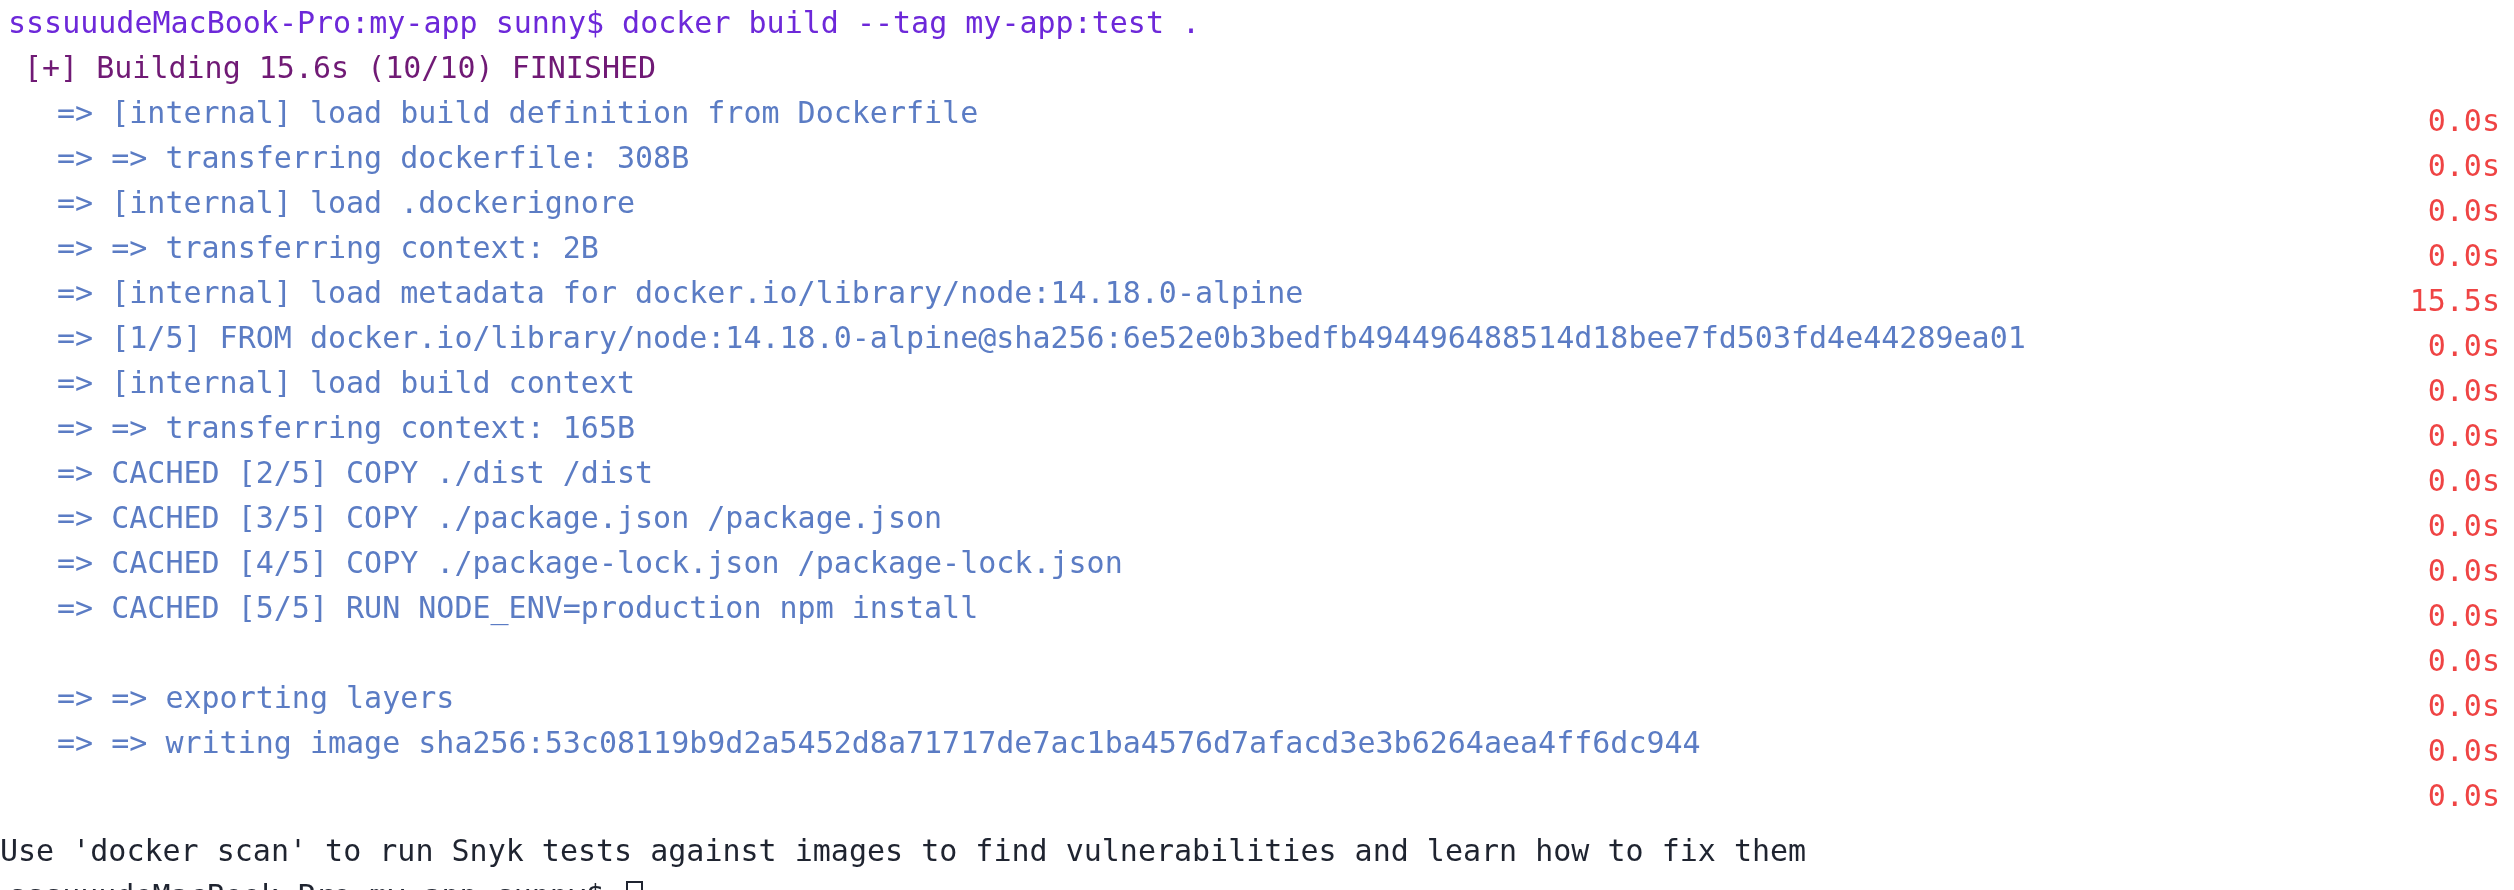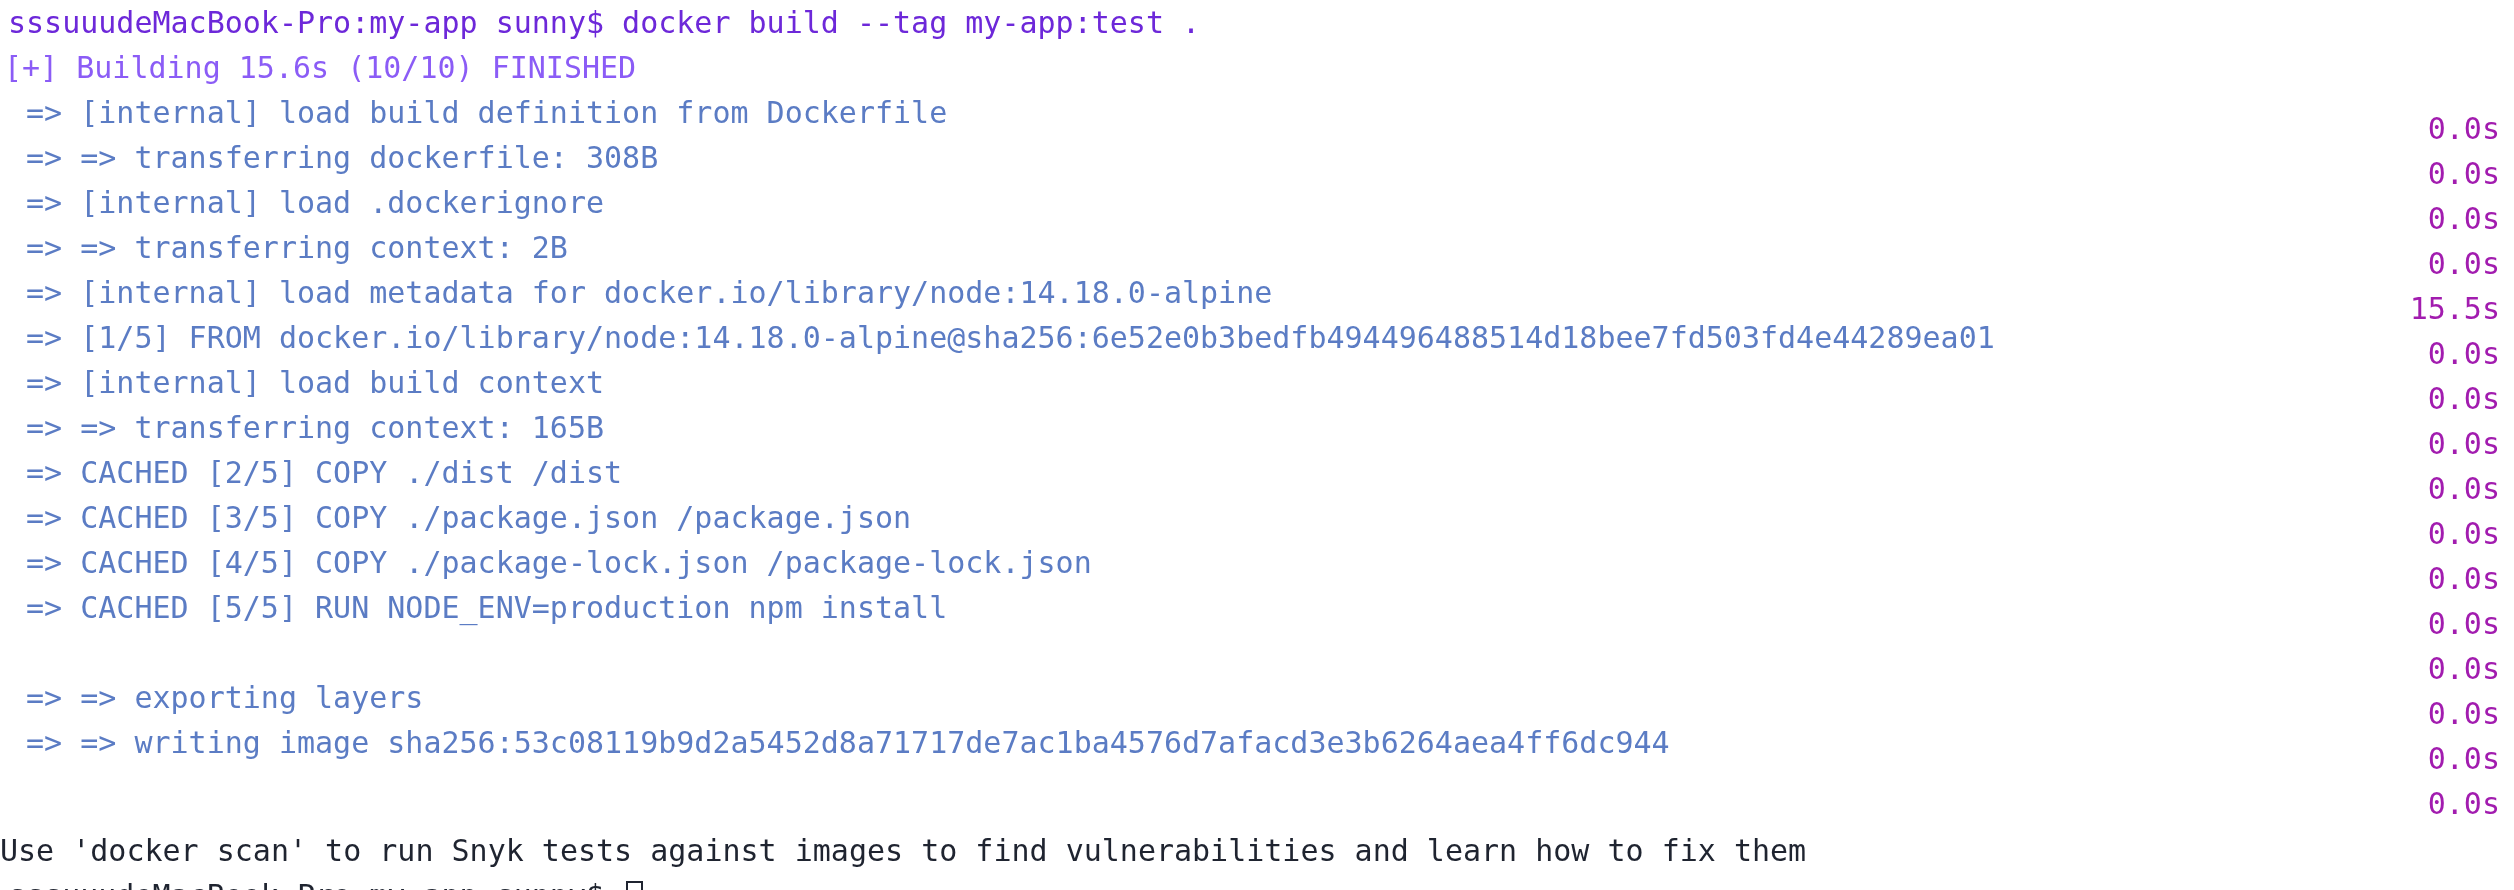--- a/index.html
+++ b/index.html
@@ -26,43 +26,44 @@
     font-family: "DejaVu Sans Mono", "Liberation Mono", monospace;
     font-size: 30px;
     line-height: 45px;
     height: 45px;
     white-space: pre;
     letter-spacing: 0px;
     display: block;
     position: relative;
   }
   .line-cmd     { color: #6d28d9; padding-left: 8px; }
-  .line-status  { color: #8b5cf6; padding-left: 4px; }
+  .line-status  { color: #701a75; padding-left: 24px; }
   .line-note    { color: #1f2430; padding-left: 0; }
   .line-prompt  { color: #1f2430; padding-left: 8px; }
 
   .step-row {
     display: block;
     position: relative;
     height: 45px;
     line-height: 45px;
   }
   .step-text {
     color: #5b7cc4;
     white-space: pre;
     display: inline-block;
     padding-left: 8px;
     font-size: 30px;
     font-family: "DejaVu Sans Mono", "Liberation Mono", monospace;
+    margin-left: 31px;
   }
   .step-time {
-    color: #a21caf;
+    color: #ef4444;
     position: absolute;
     right: 14px;
-    top: 16px;
+    top: 8px;
     font-size: 30px;
     font-family: "DejaVu Sans Mono", "Liberation Mono", monospace;
     white-space: pre;
   }
   .cursor-block {
     display: inline-block;
     width: 17px;
     height: 30px;
     border: 2px solid #1f2430;
     background: transparent;

